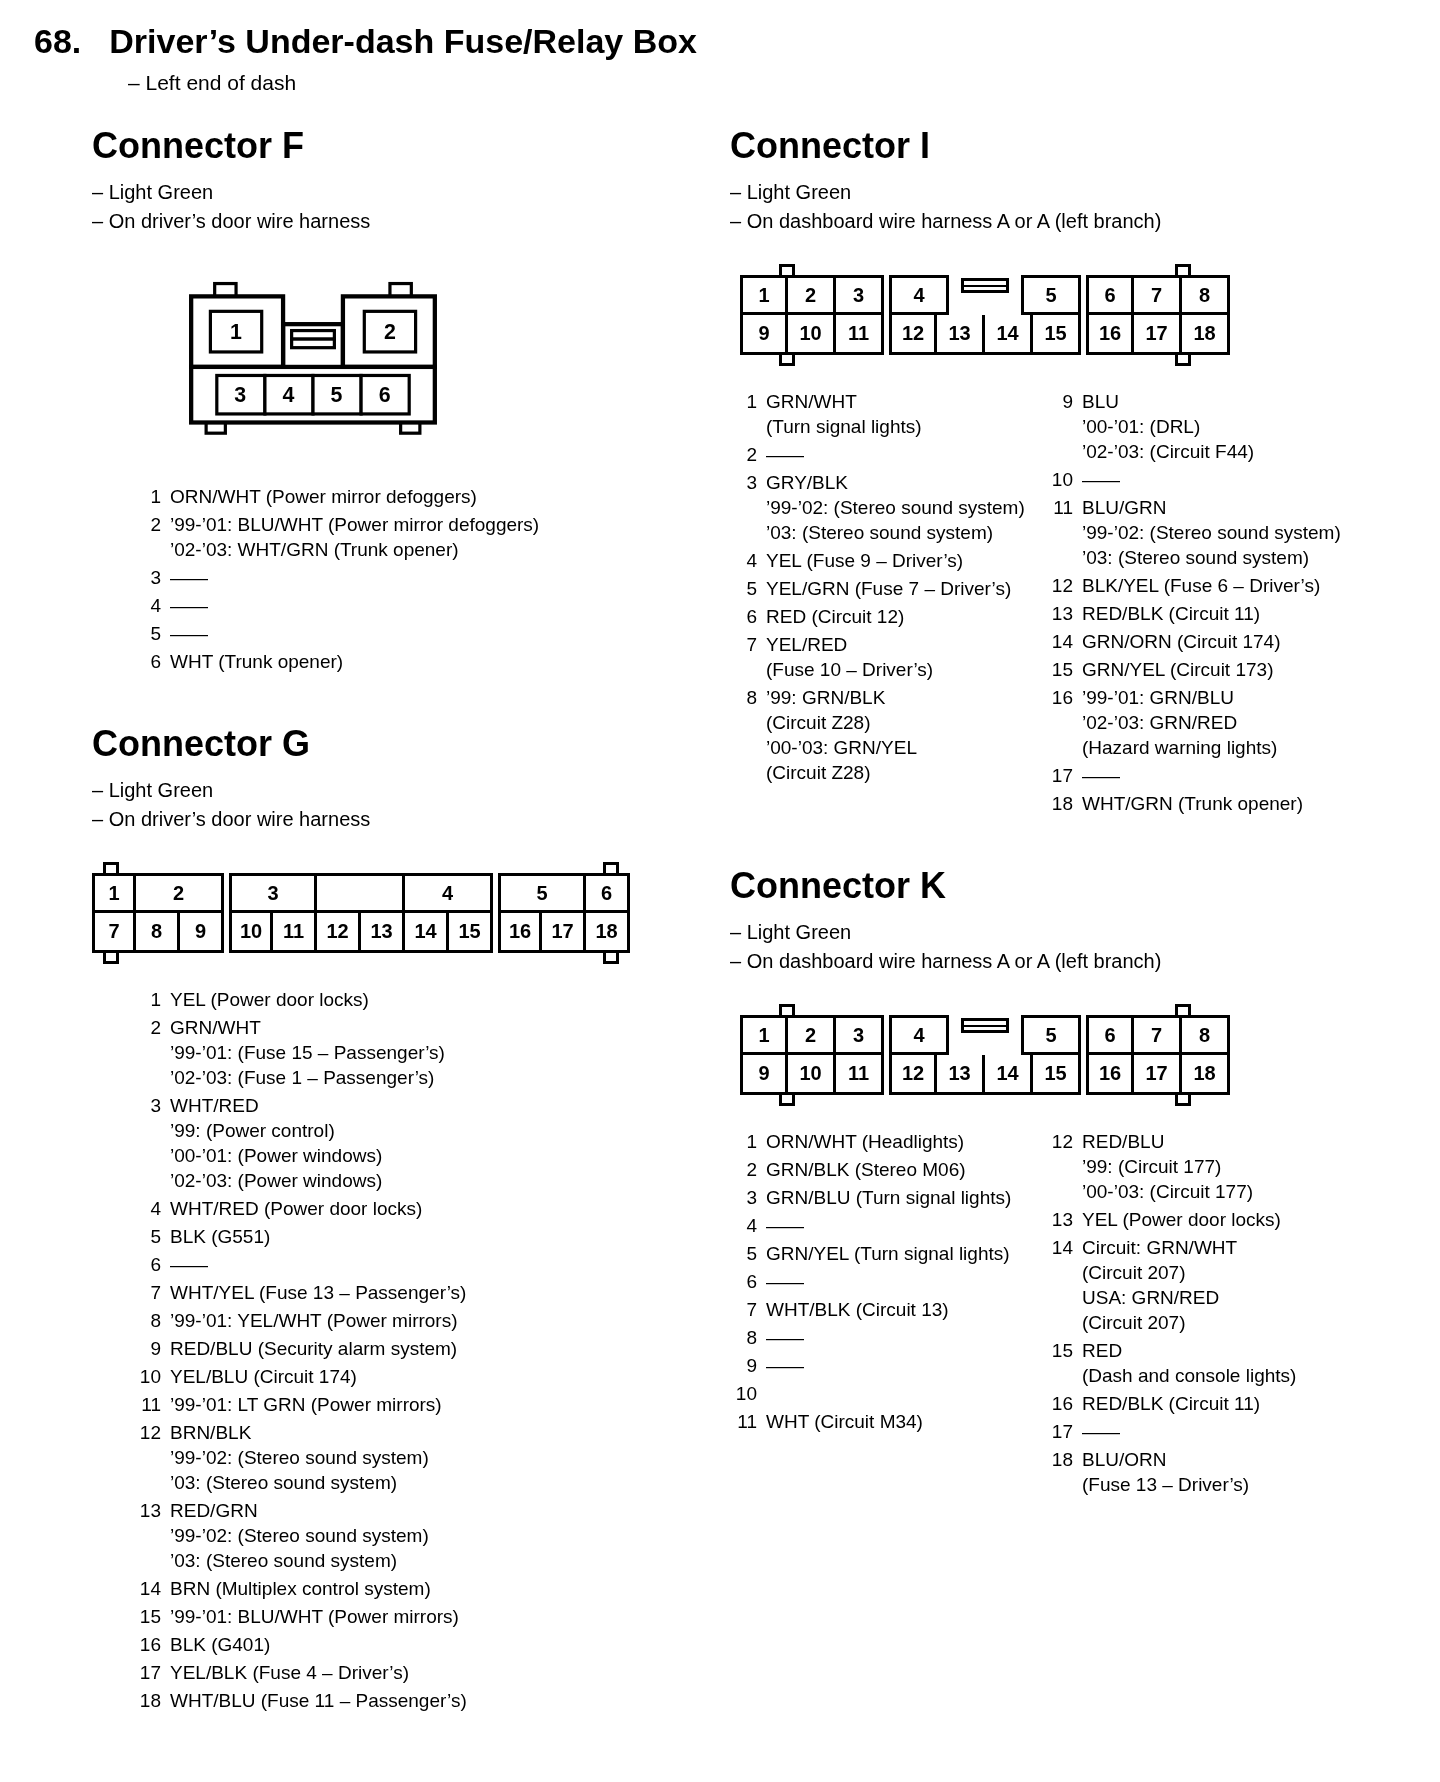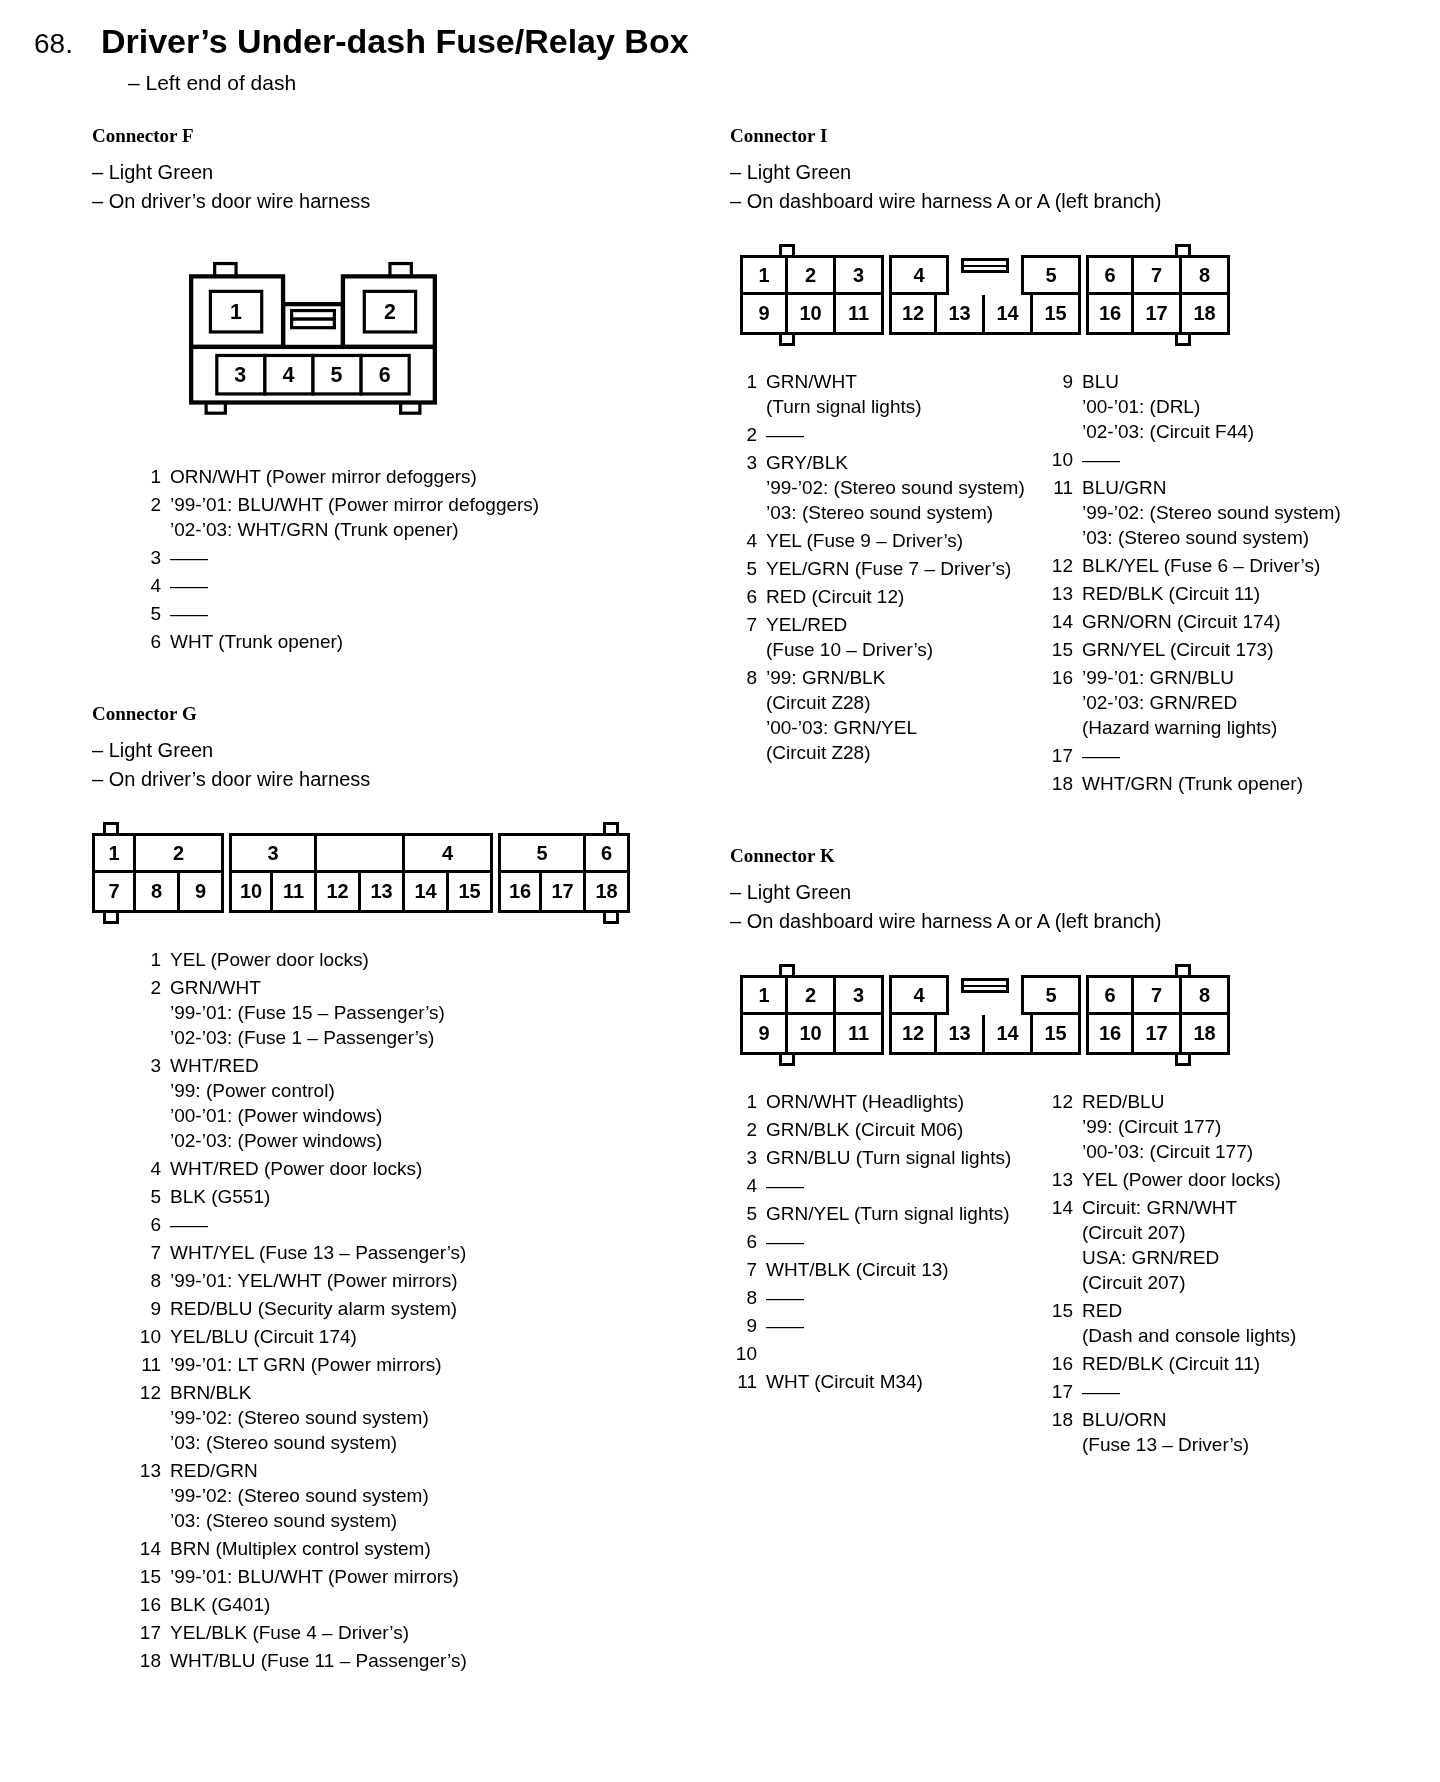--- a/index.html
+++ b/index.html
@@ -1,29 +1,29 @@
 <!DOCTYPE html>
 <html><head>
 <meta charset="utf-8">
 <style>
   html,body{margin:0;padding:0;background:#fff;color:#000;}
   body{width:1440px;min-height:1782px;font-family:"Liberation Sans",sans-serif;-webkit-font-smoothing:antialiased;}
   .page{padding:22px 30px 40px 34px;box-sizing:border-box;}
 
   .page-header{display:flex;align-items:baseline;gap:28px;}
-  .page-number{font-size:28px;font-weight:normal;}
+  .page-number{font-size:34px;font-weight:bold;}
   .page-title{font-size:34px;font-weight:bold;}
   .page-subtitle{margin:10px 0 0 94px;font-size:21px;}
 
   .columns{display:flex;margin-top:30px;}
   .col-left{width:650px;padding-left:58px;box-sizing:border-box;flex:none;}
   .col-right{width:730px;padding-left:46px;box-sizing:border-box;flex:none;}
 
   .connector-section{margin-bottom:46px;}
-  .connector-title{font-size:19px;font-weight:bold;margin:0 0 12px 0;font-family:Liberation Serif, serif;}
+  .connector-title{font-size:36px;font-weight:bold;margin:0 0 12px 0;}
   .notes{font-size:20px;line-height:1.35;margin-bottom:30px;}
   .notes div{margin-bottom:2px;}
 
   
   .diagram-wrap{position:relative;display:inline-block;margin:10px 0 34px 0;}
   .diagram-wrap.indent-f{margin-left:86px;}
   .diagram-wrap.indent-g{margin-left:0px;}
   .diagram-wrap.indent-ik{margin-left:10px;}
   .grid-inner{position:relative;z-index:1;background:#fff;display:inline-block;}
   .grid-row{display:flex;}
@@ -533,21 +533,21 @@
             <div class="pin-col">
               <div class="pin-item">
                 <span class="pin-num">1</span>
                 <span class="pin-lines">
                   <span class="pin-line">ORN/WHT (Headlights)</span>
                 </span>
               </div>
               <div class="pin-item">
                 <span class="pin-num">2</span>
                 <span class="pin-lines">
-                  <span class="pin-line">GRN/BLK (Circuit M06)</span>
+                  <span class="pin-line">GRN/BLK (Stereo M06)</span>
                 </span>
               </div>
               <div class="pin-item">
                 <span class="pin-num">3</span>
                 <span class="pin-lines">
                   <span class="pin-line">GRN/BLU (Turn signal lights)</span>
                 </span>
               </div>
               <div class="pin-item">
                 <span class="pin-num">4</span>

